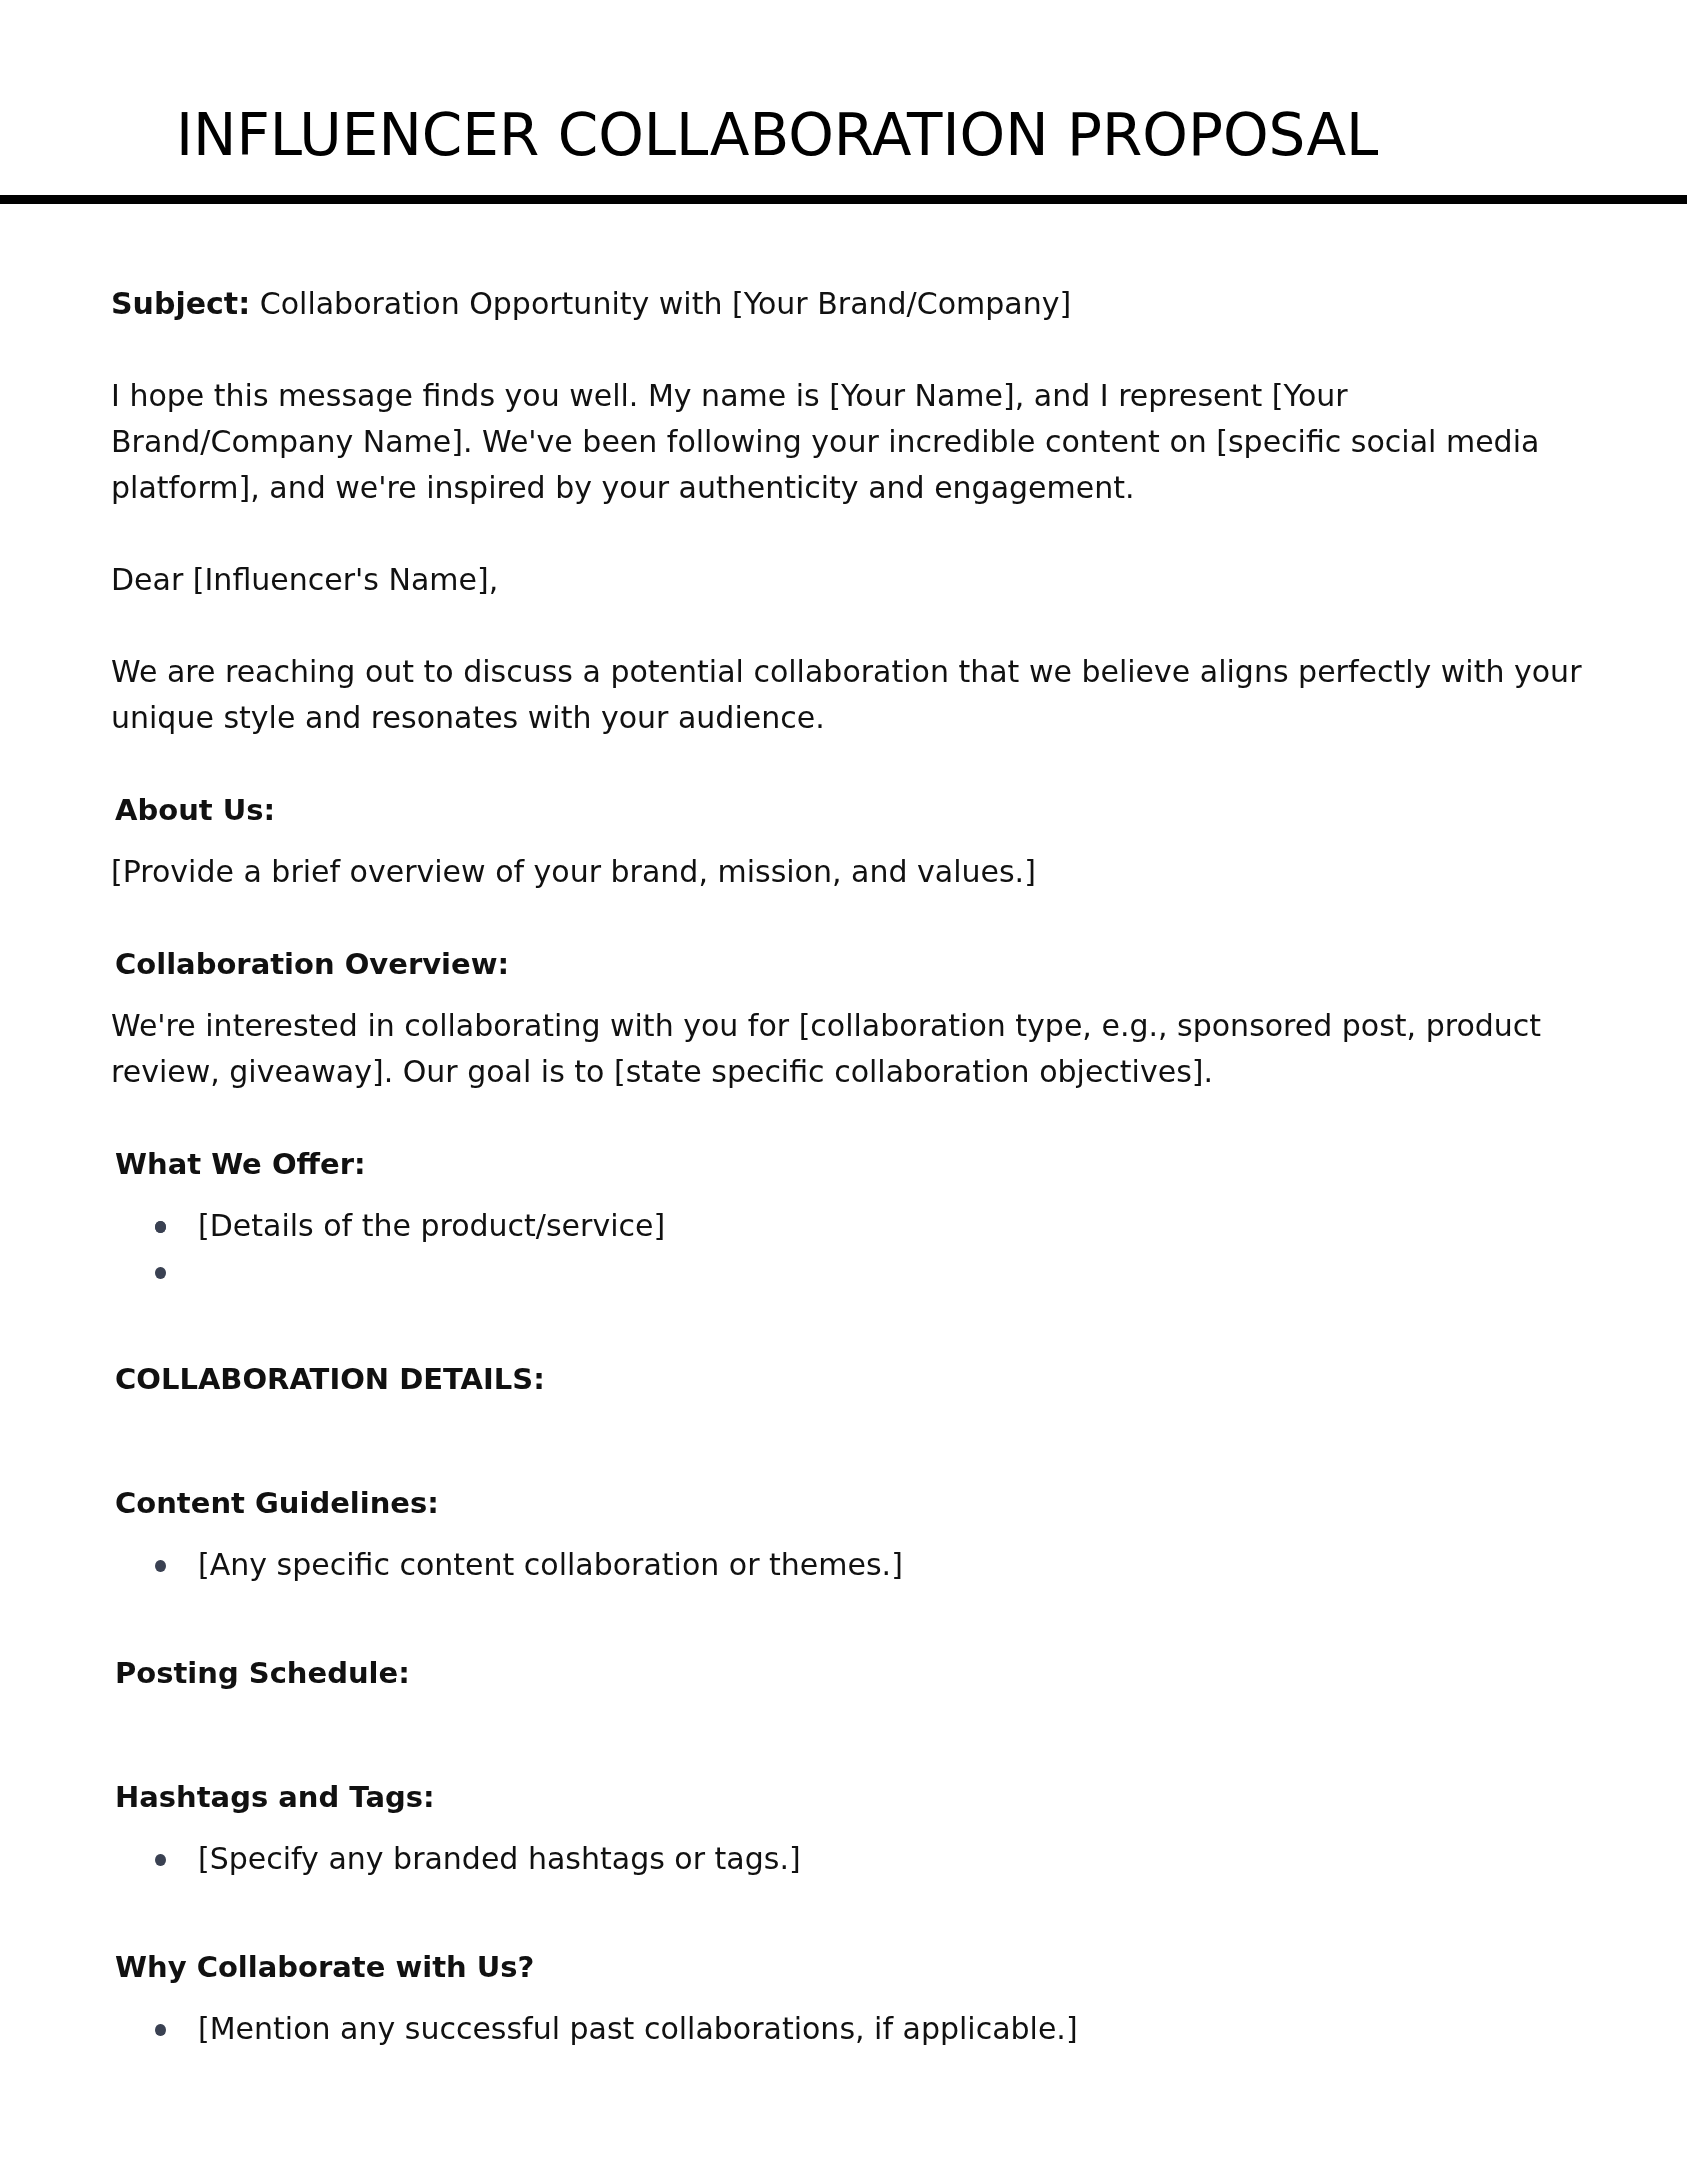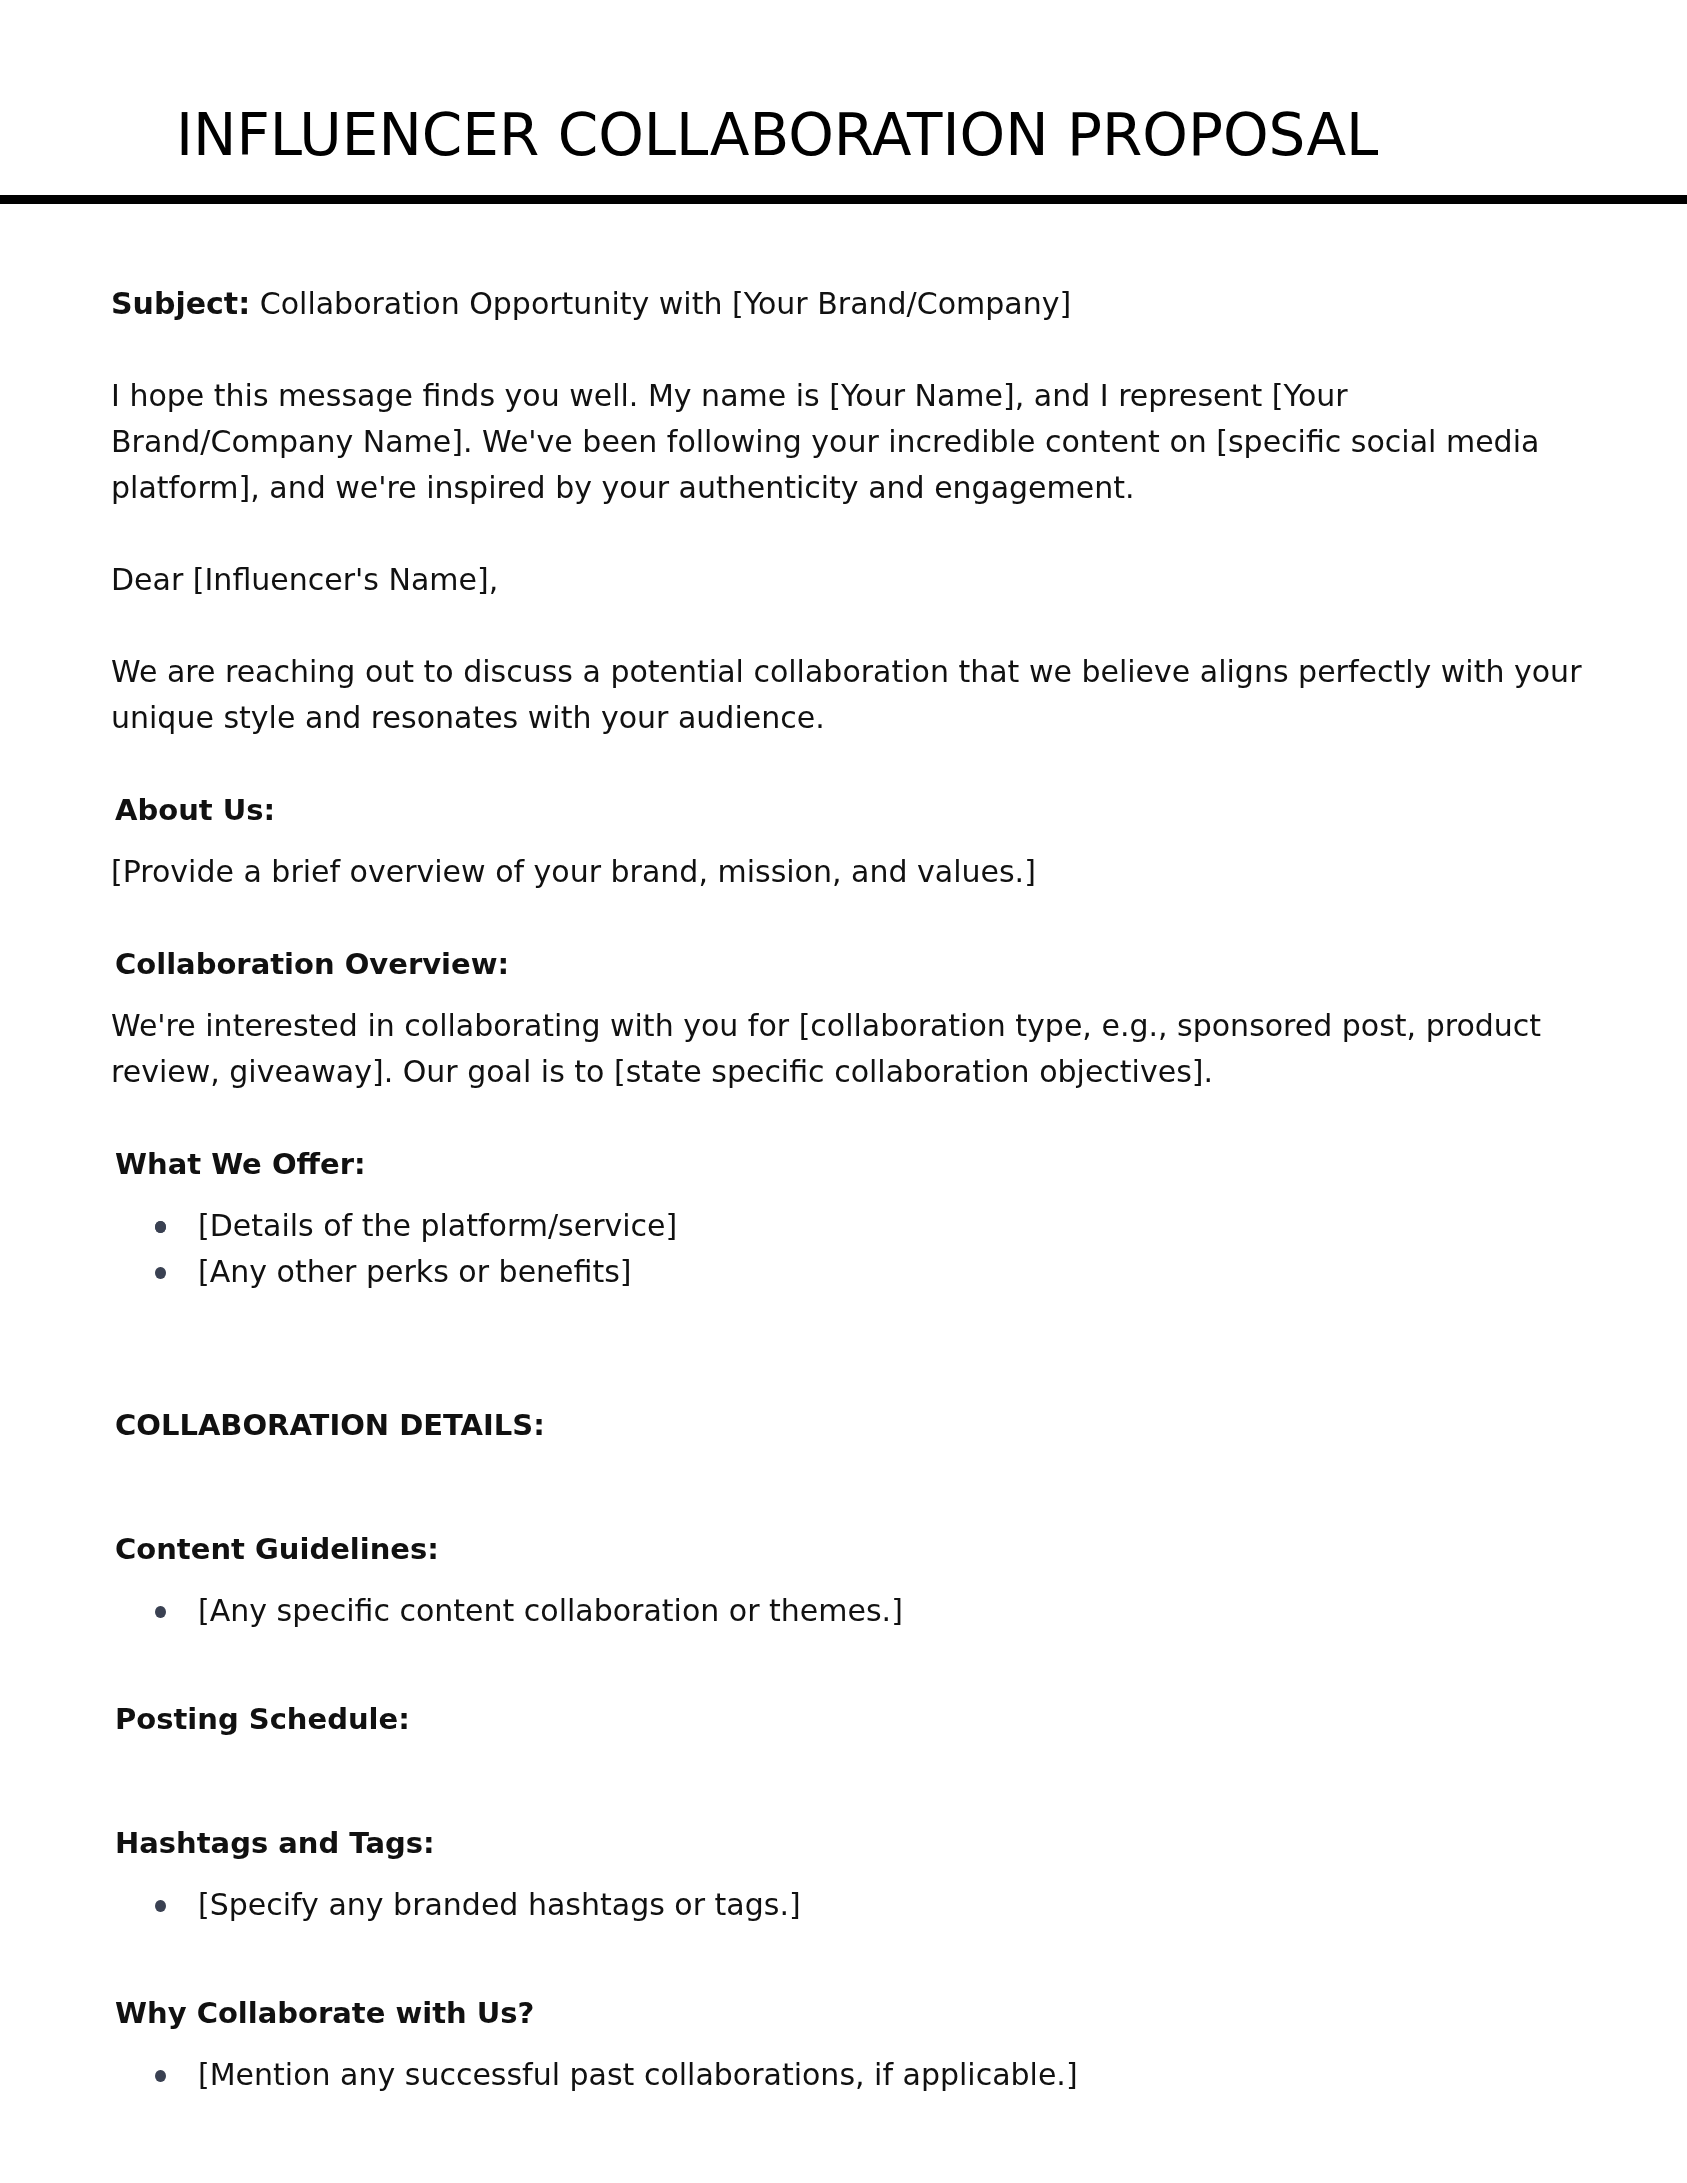--- a/index.html
+++ b/index.html
@@ -32,22 +32,22 @@
 
   <p class="heading">About Us:</p>
   <p class="p">[Provide a brief overview of your brand, mission, and values.]</p>
 
   <p class="heading">Collaboration Overview:</p>
   <p class="p">We're interested in collaborating with you for [collaboration type, e.g., sponsored post, product review, giveaway]. Our goal is to [state specific collaboration objectives].</p>
 
   <p class="heading">What We Offer:</p>
   <ul>
     <li><span class="dot"></span></li>
-    <li><span class="dot"></span><span>[Details of the platform/service]</span></li>
-    <li><span class="dot"></span><span>[Any other perks or benefits]</span></li>
+    <li><span class="dot"></span><span>[Details of the product/service]</span></li>
+    <li><span class="dot"></span></li>
   </ul>
   <div class="gap2"></div>
 
   <p class="heading">COLLABORATION DETAILS:</p>
   <div class="gap"></div>
 
   <p class="heading">Content Guidelines:</p>
   <ul>
     <li><span class="dot"></span><span>[Any specific content collaboration or themes.]</span></li>
   </ul>

